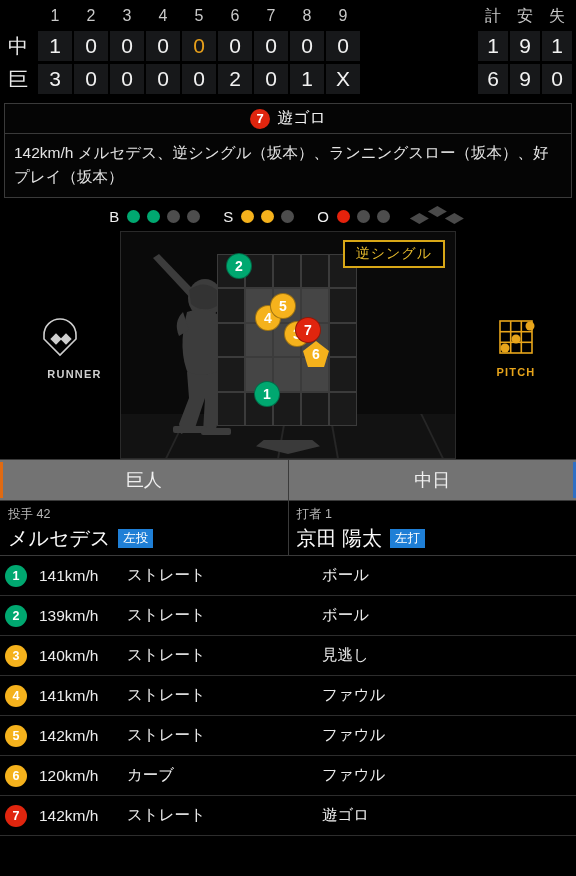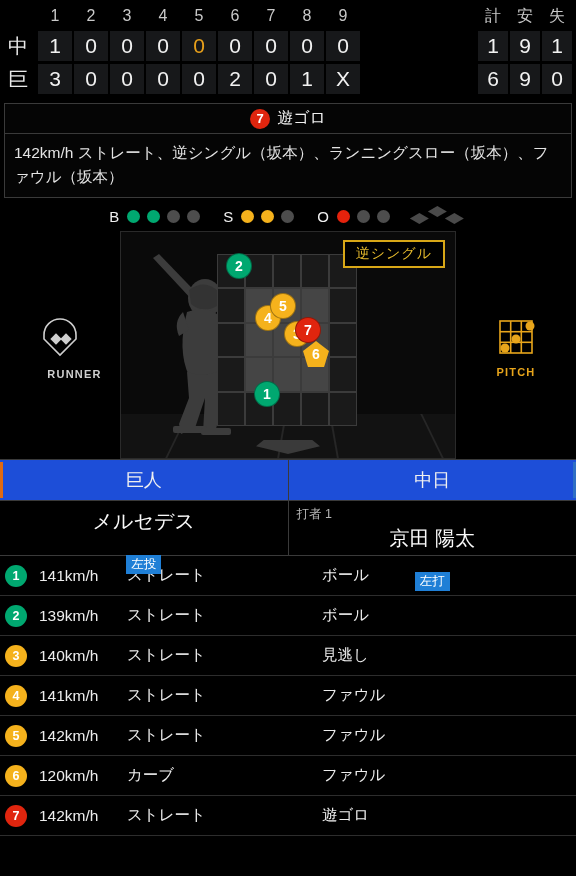--- a/index.html
+++ b/index.html
@@ -202,21 +202,21 @@
   .c-green { background:#00a870; }
   .c-yellow { background:#f5b21c; }
   .c-red   { background:#e0250e; }
 
   
   .tabs {
     display:flex;
     height:42px;
     border-top:1px solid #3a3a3a;
     border-bottom:1px solid #3a3a3a;
-    background:#1d4ed8;
+    background:#737373;
     position:relative;
   }
   .tab {
     flex:1;
     display:flex;
     align-items:center;
     justify-content:center;
     font-size:18px;
     color:#f0f0f0;
     position:relative;
@@ -233,21 +233,21 @@
 
   
   .players { display:flex; height:54px; }
   .player {
     flex:1;
     padding:5px 8px 0 8px;
     position:relative;
   }
   .player + .player { border-left:1px solid #3a3a3a; }
   .pl-role { font-size:12.5px; color:#b6b6b6; }
-  .pl-name-row { display:flex; align-items:center; gap:20px; margin-top:2px;flex-direction:column; }
+  .pl-name-row { display:flex; align-items:center; gap:8px; margin-top:2px; }
   .pl-name { font-size:20px; color:#fafafa; }
   .pl-tag {
     background:#1f7fd6;
     color:#fff;
     font-size:12.5px;
     padding:1px 5px;
   }
 
   
   .pitch-list { border-top:1px solid #3a3a3a; }
@@ -320,21 +320,21 @@
       <div class="sb-cell total">0</div>
       <div class="sb-spacer"></div>
     </div>
 </div>
 
 <div class="result-panel">
   <div class="result-head">
     <div class="res-badge">7</div>
     <div class="res-title">遊ゴロ</div>
   </div>
-  <div class="result-desc">142km/h ストレート、逆シングル（坂本）、ランニングスロー（坂本）、ファウル（坂本）</div>
+  <div class="result-desc">142km/h メルセデス、逆シングル（坂本）、ランニングスロー（坂本）、好プレイ（坂本）</div>
 </div>
 
 <div class="countbar">
   <span class="cb-label">B</span>
   <span id="ball-dots" style="display:flex;gap:7px">
       <span class="dot b-on"></span>
       <span class="dot b-on"></span>
       <span class="dot"></span>
       <span class="dot"></span>
     </span>
@@ -448,20 +448,24 @@
 
 <div class="tabs" id="tabs">
   <span class="edge-l"></span>
   <span class="edge-r"></span>
 <div class="tab">巨人</div>
     <div class="tab">中日</div>
   </div>
 
 <div class="players">
   <div class="player">
+    <div class="pl-role">
+      <span>投手</span>
+      <span>42</span>
+    </div>
     <div class="pl-name-row">
       <span class="pl-name">メルセデス</span>
       <span class="pl-tag">左投</span>
     </div>
   </div>
   <div class="player">
     <div class="pl-role">
       <span>打者</span>
       <span>1</span>
     </div>

